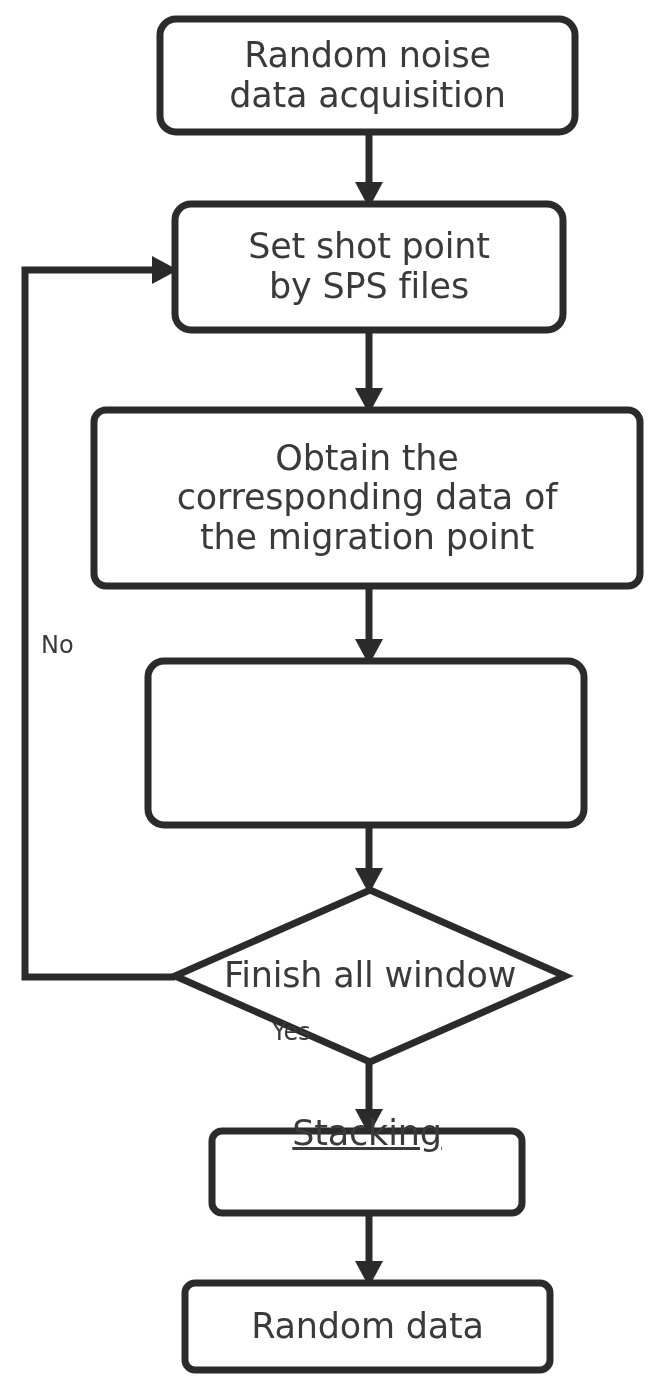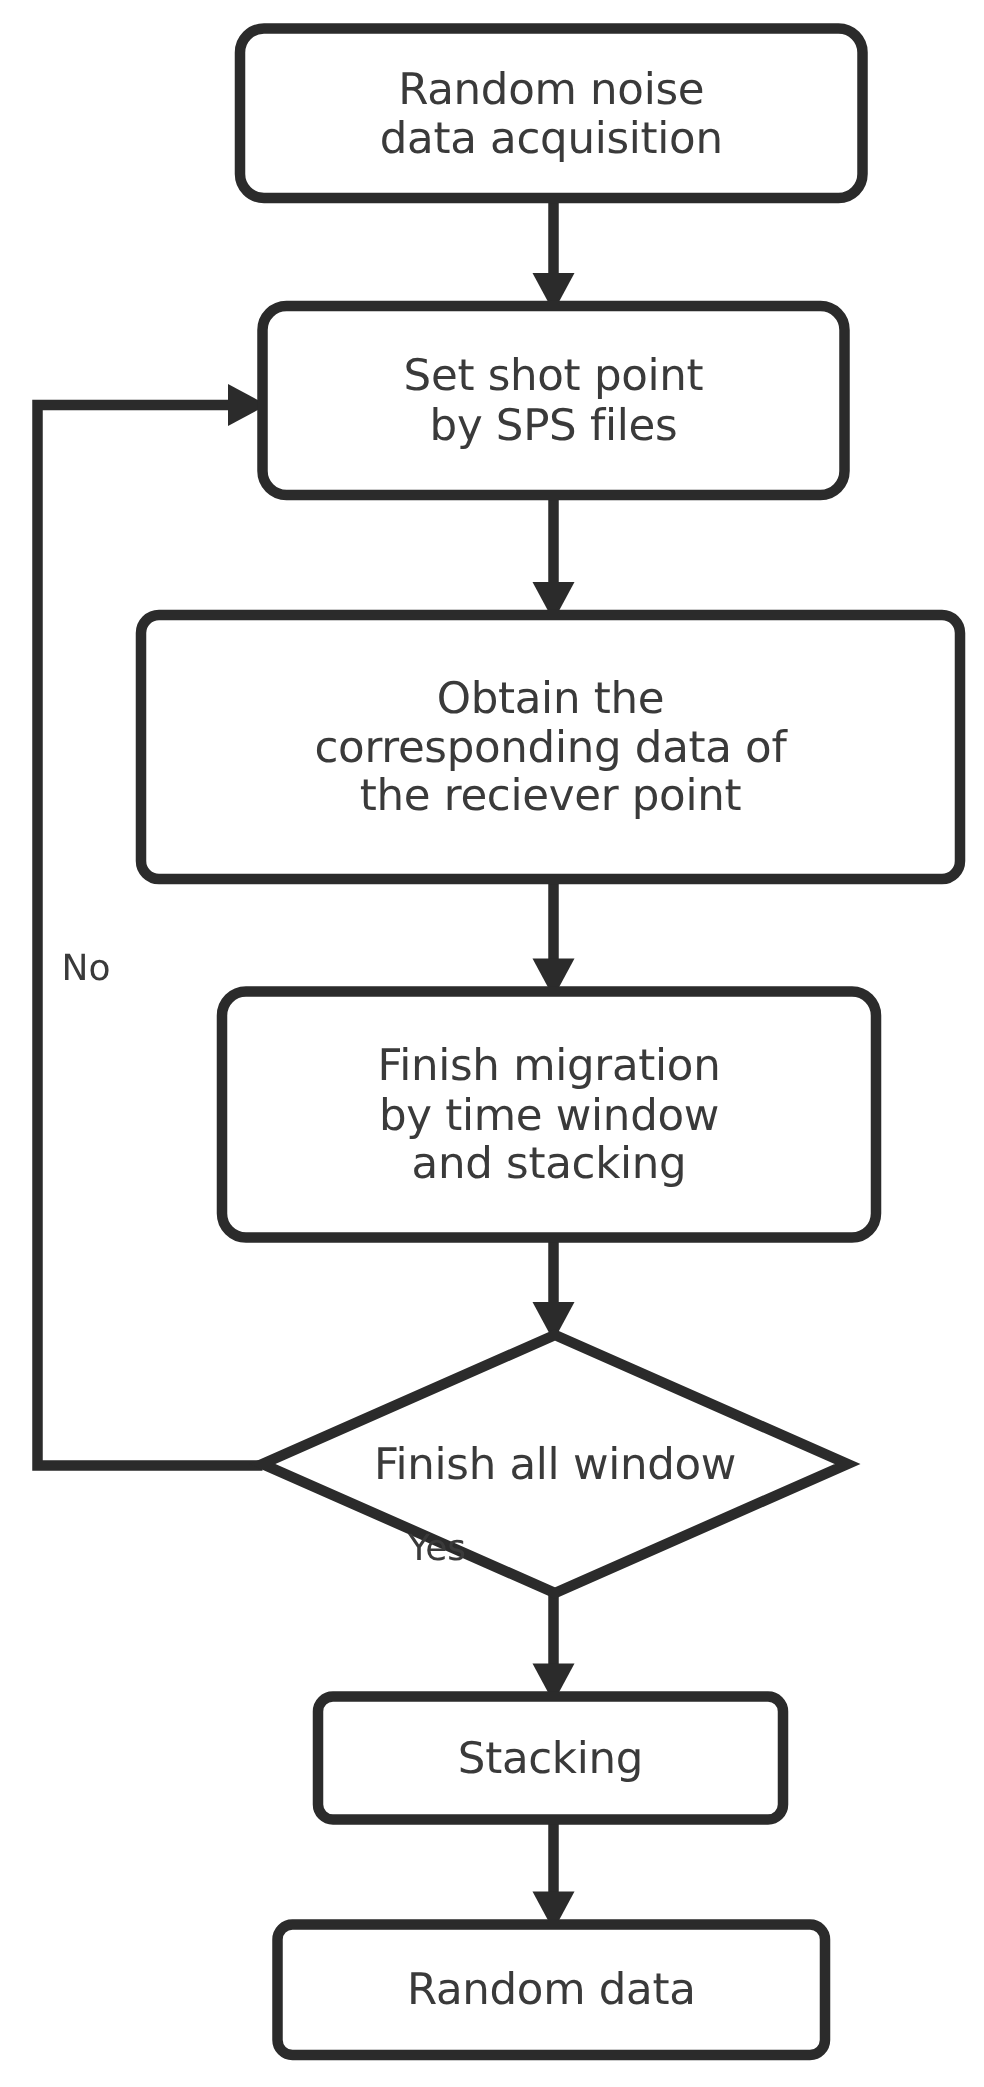--- a/index.html
+++ b/index.html
@@ -30,21 +30,21 @@
     display: block;
   }
   .node-label {
     position: absolute;
     display: flex;
     align-items: center;
     justify-content: center;
     text-align: center;
     color: #3a3a3a;
     font-family: "DejaVu Sans", sans-serif;
-    font-size: 29px;
+    font-size: 35px;
     line-height: 1.13;
     letter-spacing: -0.2px;
     white-space: pre-line;
     pointer-events: none;
   }
   .edge-label {
     position: absolute;
     color: #3a3a3a;
     font-family: "DejaVu Sans", sans-serif;
     font-size: 24px;
@@ -97,34 +97,29 @@
   </div>
 
   <div class="node-label" style="left:175px; top:204px; width:388px; height:126px;">
     <span>Set shot point
 by SPS files</span>
   </div>
 
   <div class="node-label" style="left:94px; top:410px; width:546px; height:176px;">
     <span>Obtain the
 corresponding data of
-the reciever point</span>
+the migration point</span>
   </div>
 
-  <div class="node-label" style="left:148px; top:661px; width:436px; height:164px;">
-    <span>Finish migration
-by time window
-and stacking</span>
-  </div>
 
   <div class="node-label" style="left:175px; top:890px; width:390px; height:172px;">
     <span>Finish all window</span>
   </div>
 
-  <div class="node-label" style="left:212px; top:1131px; width:310px; height:82px;">
+  <div class="node-label" style="left:212px; top:1093px; width:310px; height:82px;text-decoration:underline;">
     <span>Stacking</span>
   </div>
 
   <div class="node-label" style="left:185px; top:1283px; width:365px; height:87px;">
     <span>Random data</span>
   </div>
 
   <div class="edge-label" style="left:41px; top:633px;">No</div>
 
   <div class="edge-label" style="left:272px; top:1020px;">Yes</div>

